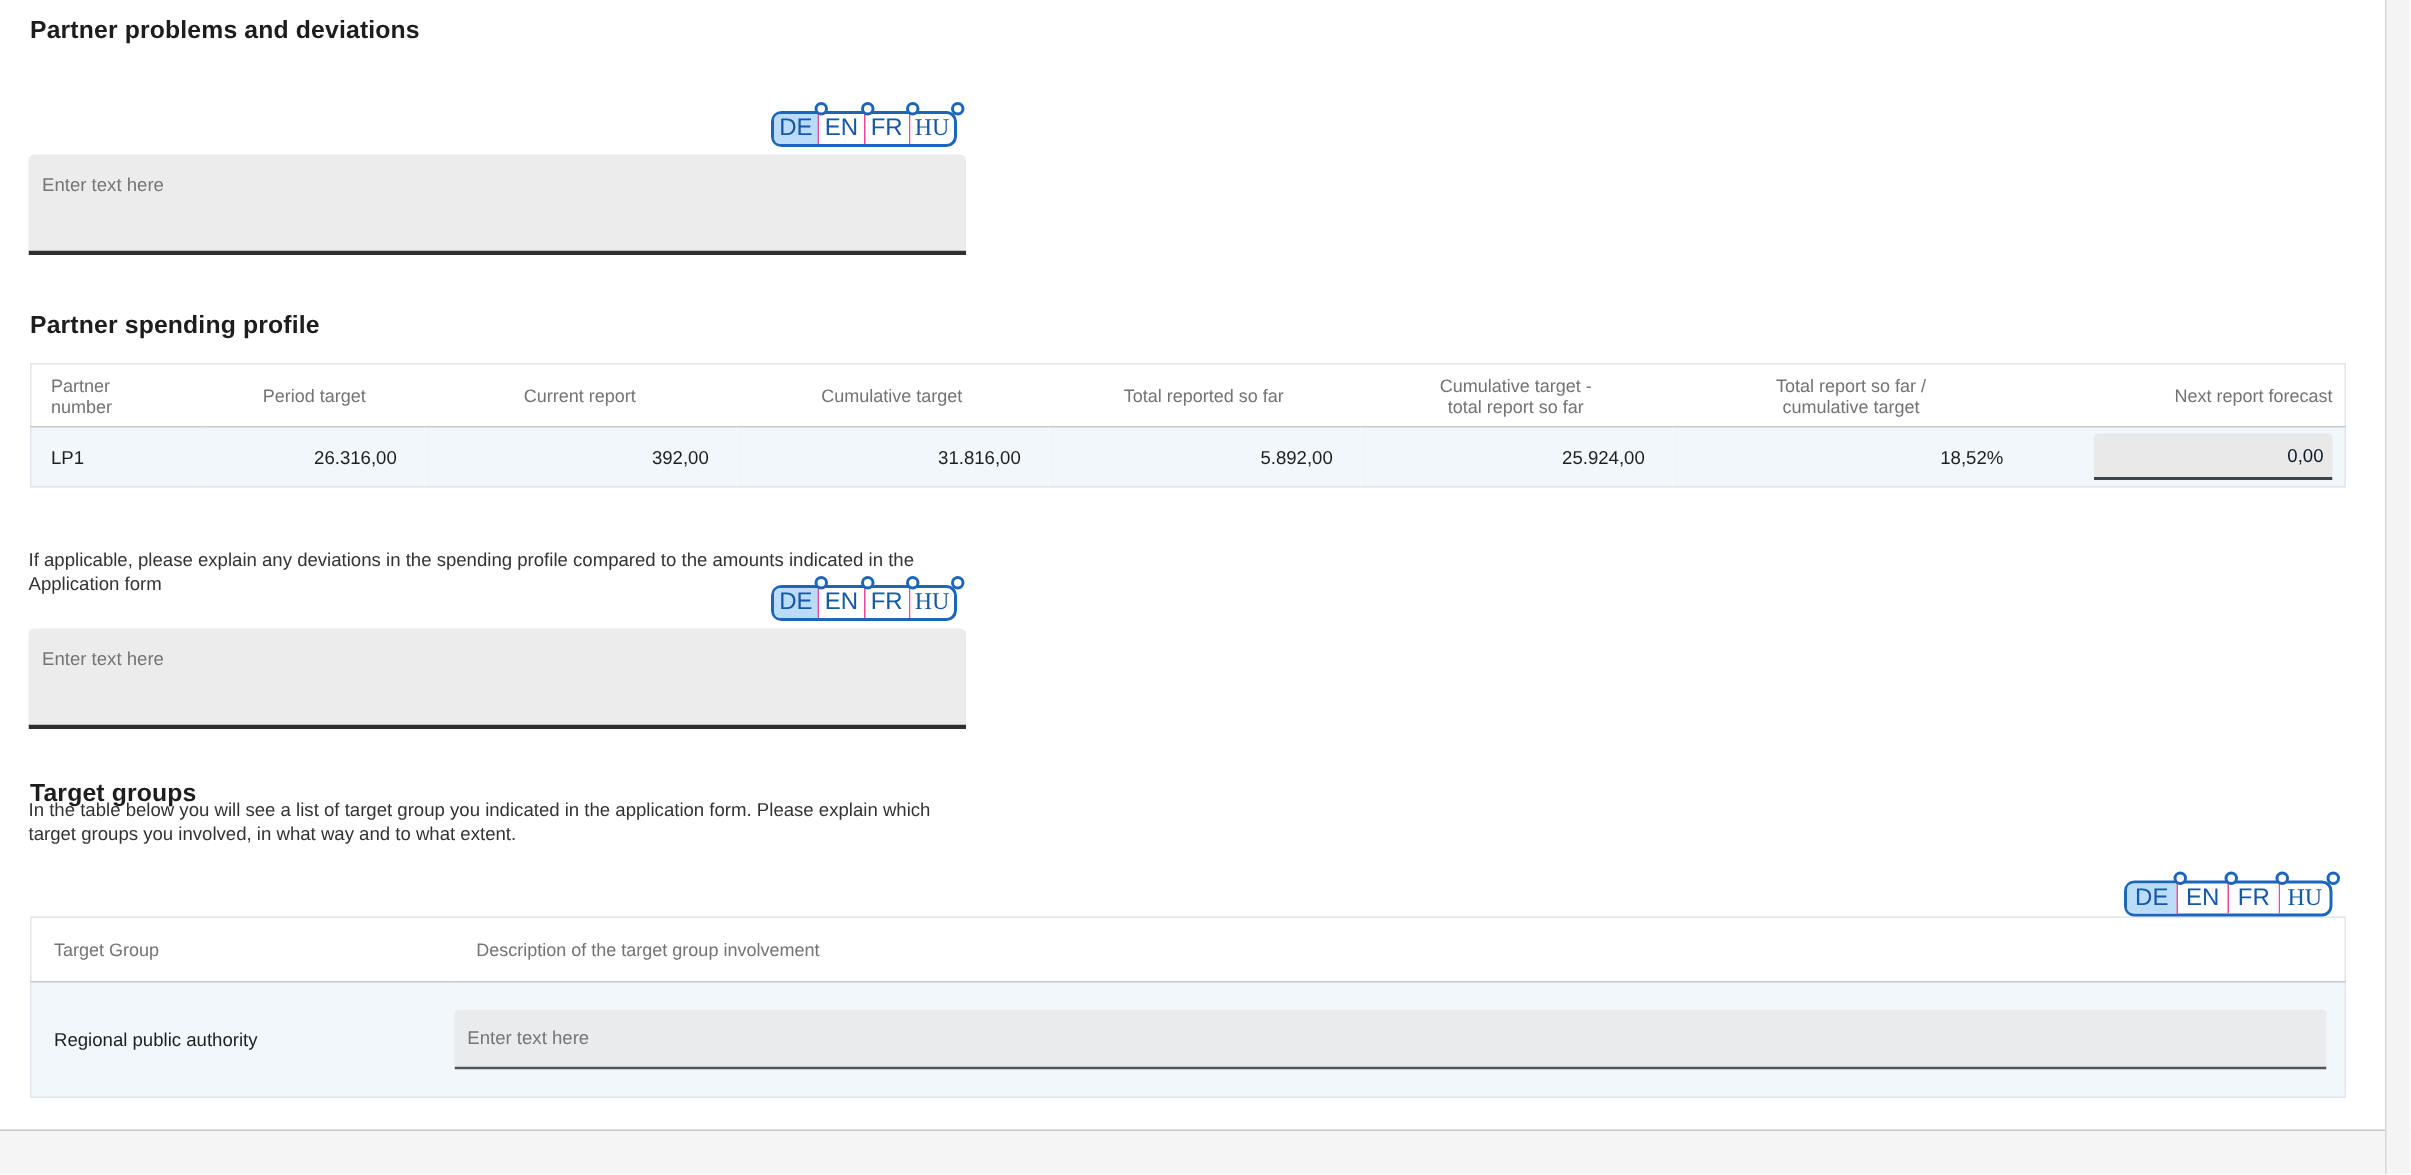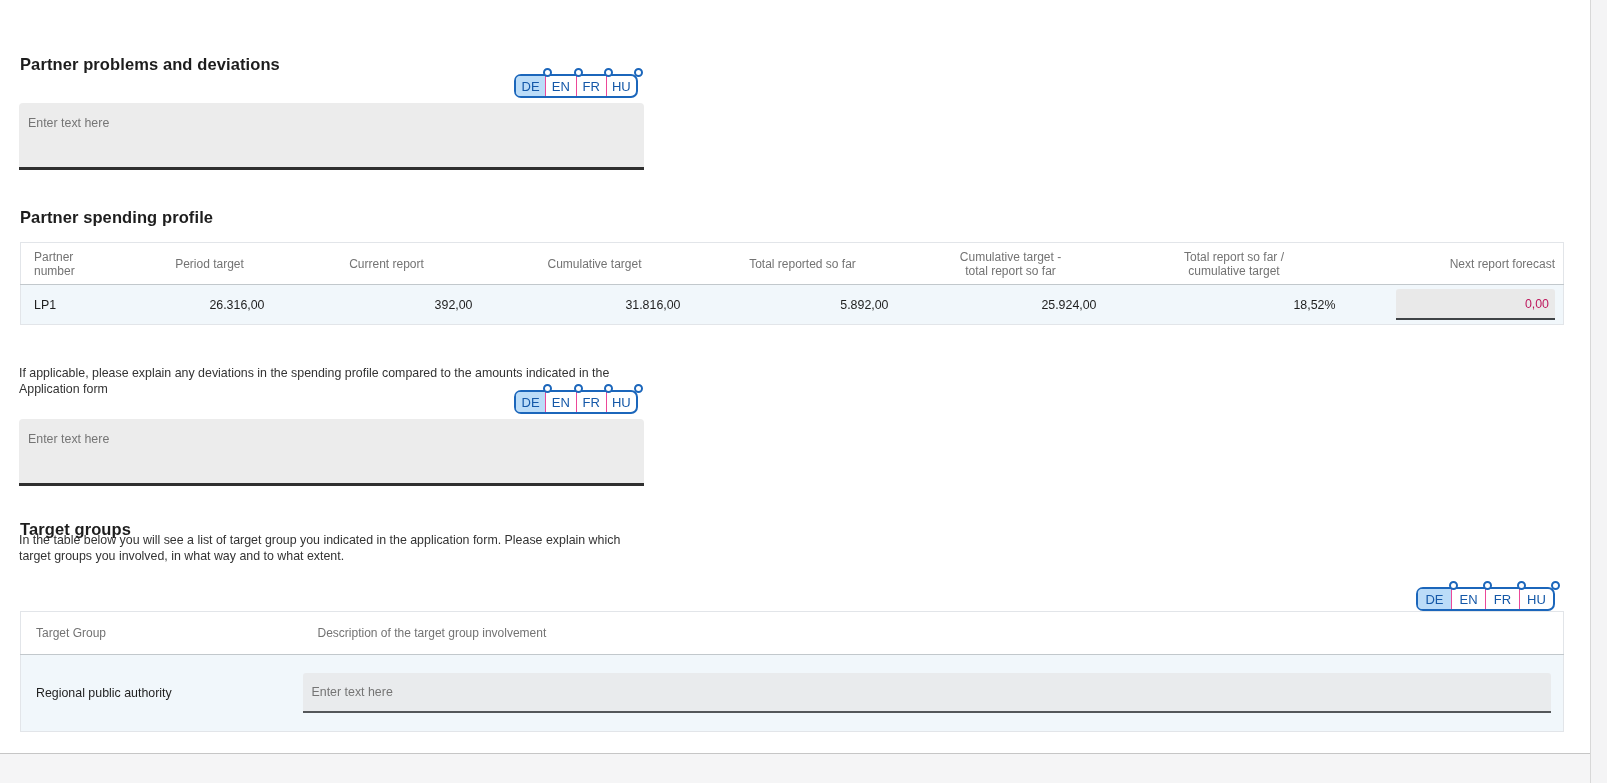--- a/index.html
+++ b/index.html
@@ -21,25 +21,25 @@
     font-size:12.4px; line-height:15.8px; color:#333333;
   }
 
   
   .lang-switcher {
     position:absolute; display:flex; height:24px;
     border:2px solid #1b66bb; border-radius:7px; background:#ffffff;
   }
   .lang-tab {
     position:relative; flex:1; display:flex; align-items:center; justify-content:center;
-    font-size:13px; color:#1458a8; cursor:pointer; user-select:none;
+    font-size:16px; color:#1458a8; cursor:pointer; user-select:none;
   }
   .lang-tab + .lang-tab { border-left:1px solid #ec4899; }
   .lang-tab.selected { background:#bbdcf8; border-radius:4px 0 0 4px; }
-  .lang-tab:last-child { border-radius:0 4px 4px 0; }
+  .lang-tab:last-child { border-radius:0 4px 4px 0;font-family:Liberation Serif, serif; }
   .lang-dot {
     position:absolute; top:-8px; right:-7px; width:9px; height:9px;
     background:#ffffff; border:2px solid #1b66bb; border-radius:50%; z-index:5;
   }
 
   
   .big-textarea {
     position:absolute; left:19px; width:625px; height:67px;
     background:#ececec; border:none; border-bottom:3px solid #2f2f2f;
     border-radius:4px 4px 0 0; resize:none; outline:none;
@@ -65,21 +65,21 @@
   #spending-table thead td { height:42px; }
   #spending-table tbody td { height:38px; }
   #spending-table .col-first  { text-align:left;  padding-left:13px; }
   #spending-table .col-mid    { text-align:center; }
   #spending-table .col-last   { text-align:right; padding-right:8px; }
   #spending-table tbody .col-mid { text-align:right; padding-right:18px; }
   .num-input {
     width:159px; height:31px; background:#e9e9e9; border:none;
     border-bottom:2px solid #3f4346; border-radius:3px 3px 0 0;
     text-align:right; padding:0 6px 0 0; outline:none;
-    font-family:"Liberation Sans", sans-serif; font-size:12.4px; color:#be185d;
+    font-family:"Liberation Sans", sans-serif; font-size:12.4px; color:#0f172a;
   }
 
   
   #target-table thead td { height:43px; text-align:left; padding-left:15px;margin-left:30px; }
   #target-table tbody td { height:77px; padding-left:15px; }
   #target-table tbody td.desc-cell { padding:0; }
   .desc-input {
     display:block; width:1248px; height:40px; margin-left:0;
     background:#e9ebed; border:none; border-bottom:2px solid #54575a;
     border-radius:3px 3px 0 0; outline:none; padding:0 9px;
@@ -96,21 +96,21 @@
     position:absolute; top:0; right:0; width:17px; height:100%;
     background:#f4f4f5; border-left:1px solid #d8d8d8; z-index:10;
   }
   #lang-switcher-3 { z-index:4; }
 </style>
 </head>
 <body>
 
 <div class="page">
 
-  <h3 class="section-title" style="top:11px;margin-top:44px;">Partner problems and deviations</h3>
+  <h3 class="section-title" style="top:11px;">Partner problems and deviations</h3>
 
 
   <div class="lang-switcher" id="lang-switcher-1" style="left:514px; top:74px; width:124px;">
     <div class="lang-tab selected">
       <span>DE</span>
       <span class="lang-dot"></span>
     </div>
     <div class="lang-tab">
       <span>EN</span>
       <span class="lang-dot"></span>

